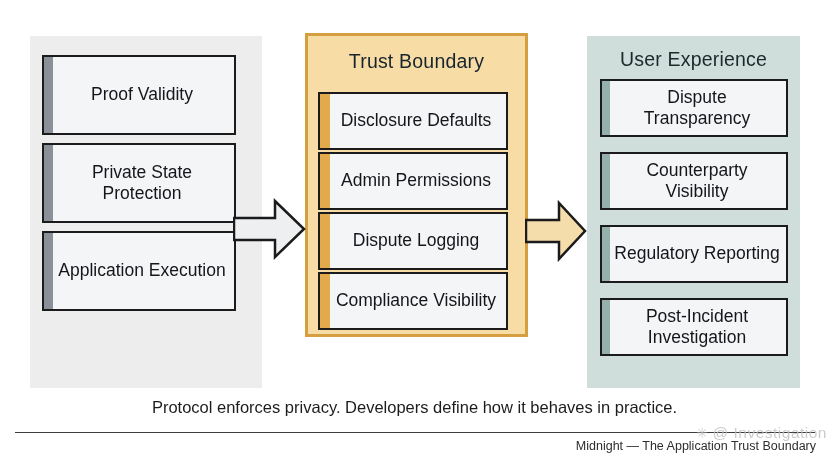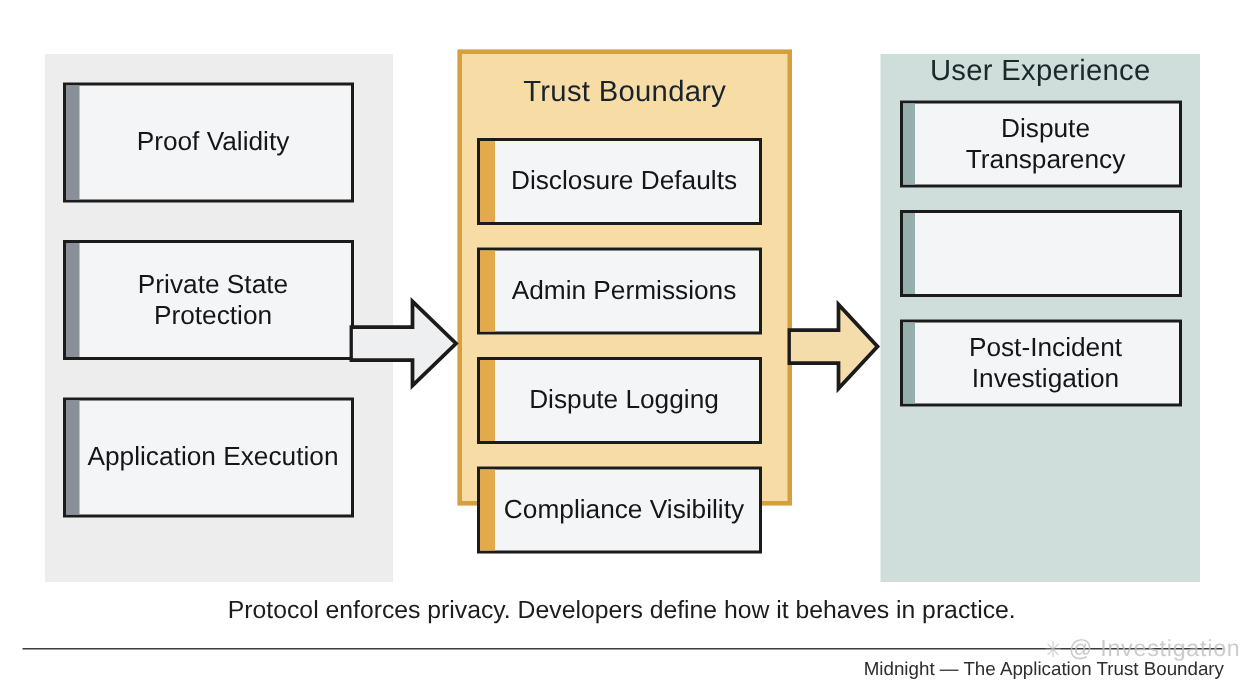--- a/index.html
+++ b/index.html
@@ -30,41 +30,41 @@
     display: flex;
     flex-direction: column;
   }
 
   .col-left {
     left: 30px; top: 36px;
     width: 232px; height: 352px;
     background: var(--left-bg);
   }
   .col-left .col-title { margin-top: 15px; color: var(--left-title); }
-  .col-left .boxes { margin: 19px 26px 0 12px; gap: 25px; }
+  .col-left .boxes { margin: 19px 26px 0 12px; gap: 8px; }
   .col-left .box { height: 80px; }
   .col-left .stripe { background: var(--left-stripe); width: 9px; }
 
   .col-mid {
     left: 305px; top: 33px;
     width: 223px; height: 304px;
     background: var(--mid-bg);
     border: 3px solid var(--mid-border);
   }
   .col-mid .col-title { margin-top: 14px; color: var(--mid-title); }
-  .col-mid .boxes { margin: 19px 17px 0 10px; gap: 15px; }
+  .col-mid .boxes { margin: 19px 17px 0 10px; gap: 2px; }
   .col-mid .box { height: 58px; }
   .col-mid .stripe { background: var(--mid-stripe); width: 10px; }
 
   .col-right {
     left: 587px; top: 36px;
     width: 213px; height: 352px;
     background: var(--right-bg);
   }
-  .col-right .col-title { margin-top: 0; color: var(--right-title); }
+  .col-right .col-title { margin-top: 12px; color: var(--right-title); }
   .col-right .boxes { margin: 8px 12px 0 13px; gap: 15px; }
   .col-right .box { height: 58px; }
   .col-right .stripe { background: var(--right-stripe); width: 8px; }
 
   
   .box {
     position: relative;
     background: var(--box-fill);
     border: 2px solid var(--box-border);
     display: flex;
@@ -169,20 +169,25 @@
 
   <section class="col col-right">
     <h2 class="col-title">User Experience</h2>
     <div class="boxes">
       <div class="box">
         <span class="stripe"></span>
         <span class="label">Dispute Transparency</span>
       </div>
       <div class="box">
         <span class="stripe"></span>
+        <span class="label">Counterparty Visibility</span>
+      </div>
+      <div class="box">
+        <span class="stripe"></span>
+        <span class="label">Regulatory Reporting</span>
       </div>
       <div class="box">
         <span class="stripe"></span>
         <span class="label">Post-Incident Investigation</span>
       </div>
     </div>
   </section>
 
   <svg class="arrow arrow-1" width="75" height="62" viewBox="0 0 75 62">
     <polygon points="1,20 42,20 42,3 71,31 42,59 42,42 1,42" style="fill: var(--arrow1-fill); stroke: var(--box-border); stroke-width: 2.5;"></polygon>

